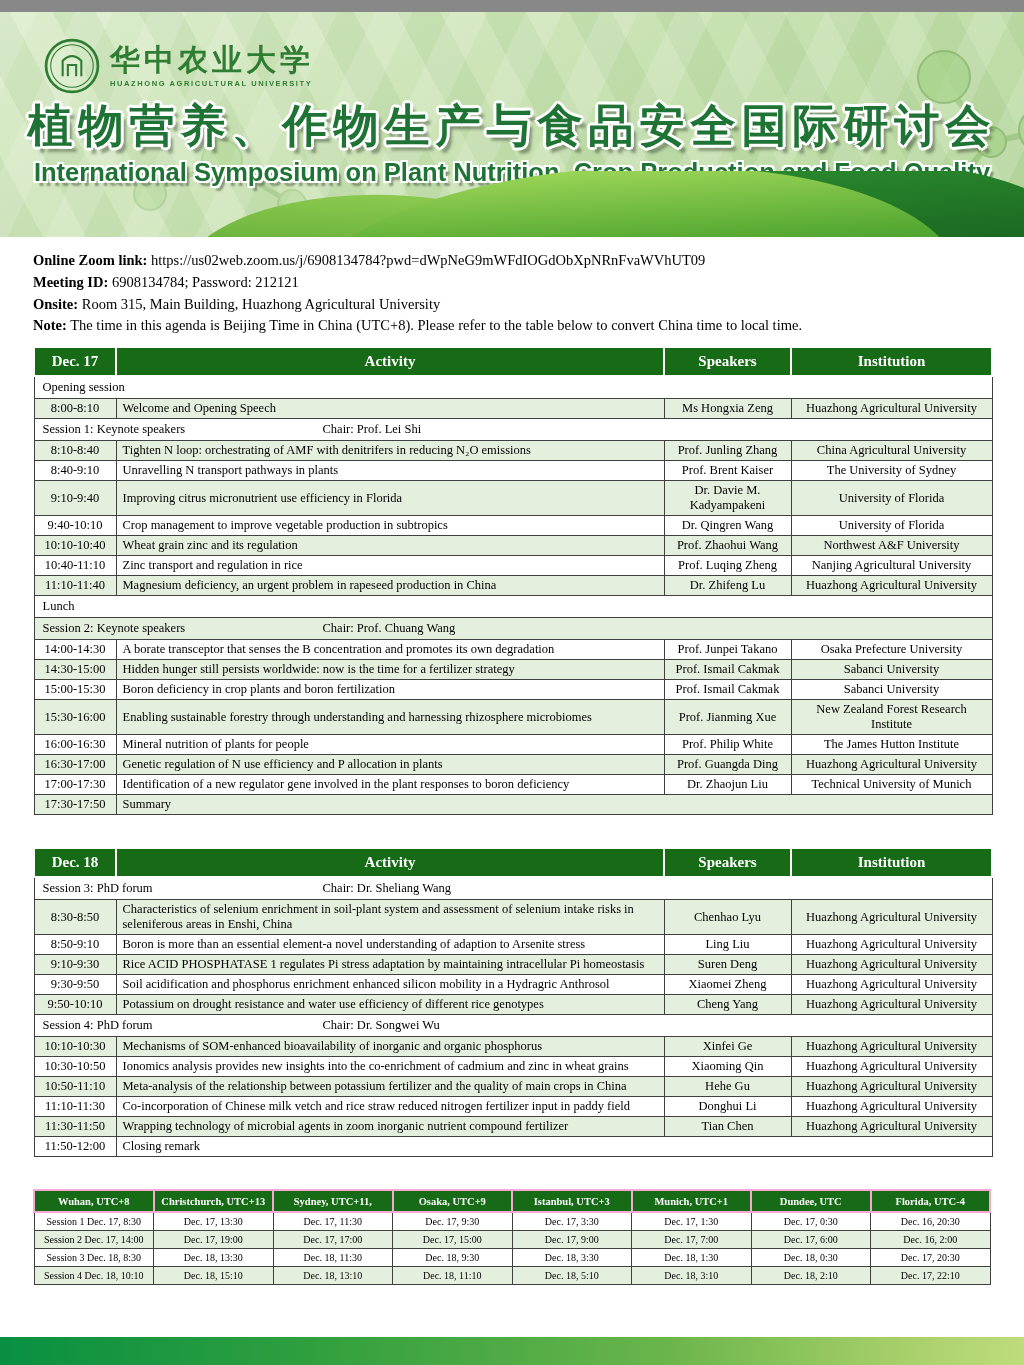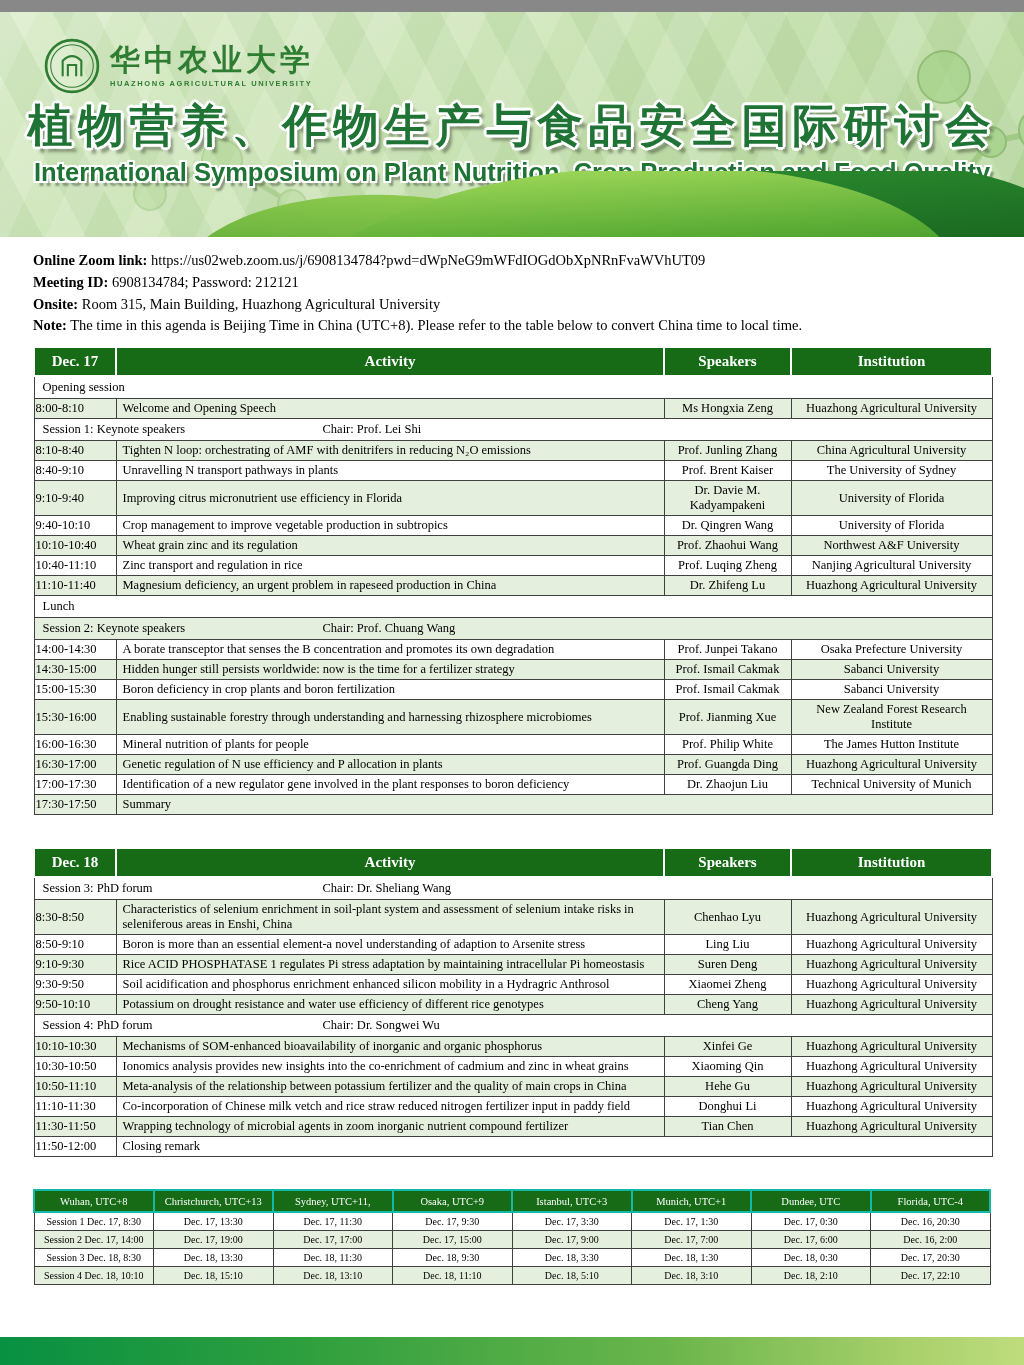--- a/index.html
+++ b/index.html
@@ -71,32 +71,32 @@
 
   
   table { border-collapse:collapse; table-layout:fixed; }
   .agenda { width:958px; margin-left:33px; }
   .agenda th {
     background:#176b17; color:#fff; font-size:15px; font-weight:bold;
     padding:5px 4px; border:2px solid #fff; text-align:center;
   }
   .agenda td { border:1px solid #404040; font-size:12.5px; padding:2px 6px; vertical-align:middle; }
   .agenda tr.alt td { background:#e5efde; }
-  .agenda td.time { padding:2px 1px; }
+  .agenda td.time { text-align:center; padding:2px 1px; }
   .agenda td.act  { text-align:left; }
   .agenda td.spk, .agenda td.inst { text-align:center; }
   .agenda td.section { font-weight:normal; padding:3px 8px; }
   .stitle { display:inline-block; min-width:228px; margin-right:52px; }
   .day2 { margin-top:32px; }
 
   
   .tz { width:958px; margin:32px 0 0 33px; }
   .tz th {
-    background:#176b17; color:#fff; font-size:10.5px; font-weight:normal;
-    padding:4.5px 2px; border:2px solid #14b8a6; text-align:center;
+    background:#176b17; color:#fff; font-size:10.5px; font-weight:bold;
+    padding:4.5px 2px; border:2px solid #f9a8d4; text-align:center;
   }
   .tz td { border:1px solid #404040; font-size:10px; text-align:center; padding:3px 2px; }
   .tz tr.alt td { background:#e5efde; }
 
   
   .footer-bar {
     position:absolute; left:0; right:0; bottom:0; height:40px;
     background:linear-gradient(90deg,#089042 0%,#2f9f3e 30%,#6ab54b 65%,#a7cf6a 88%,#bfdc7d 100%);
   }
 </style>

